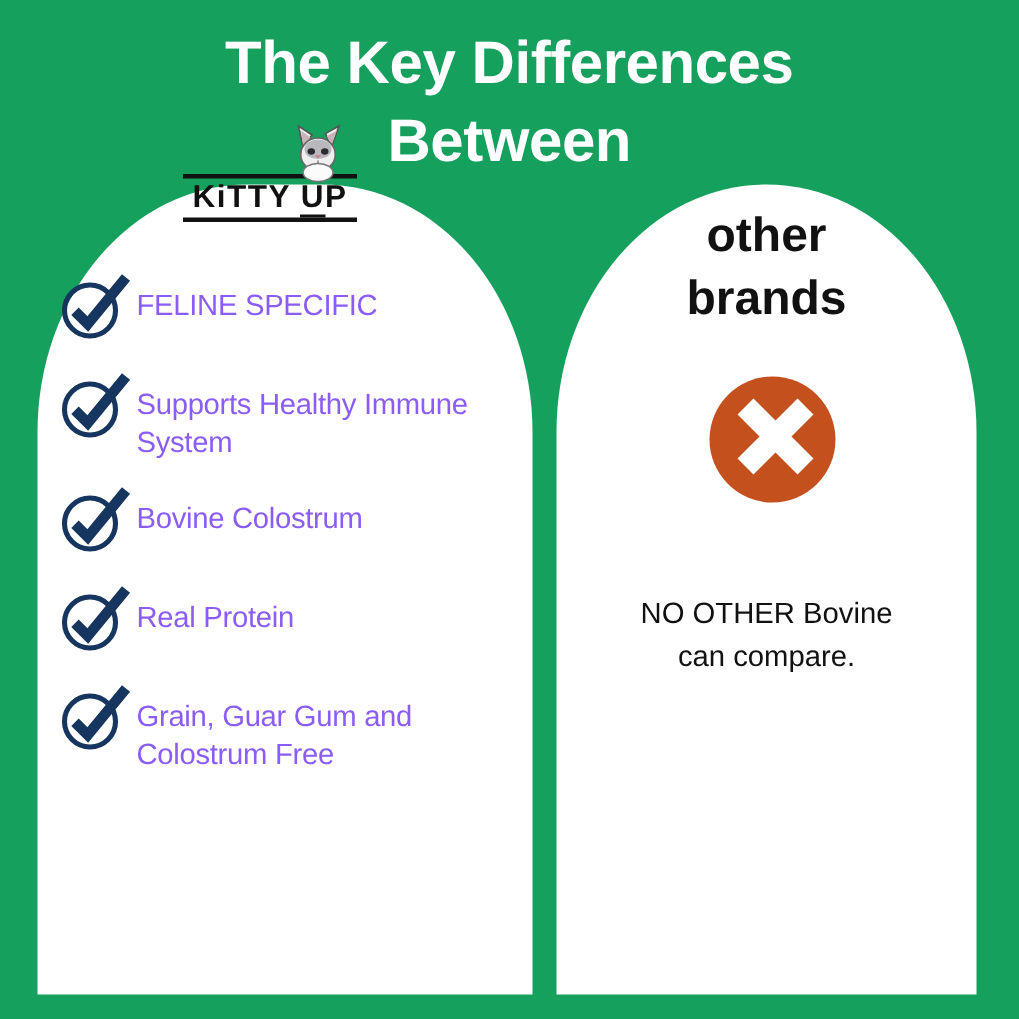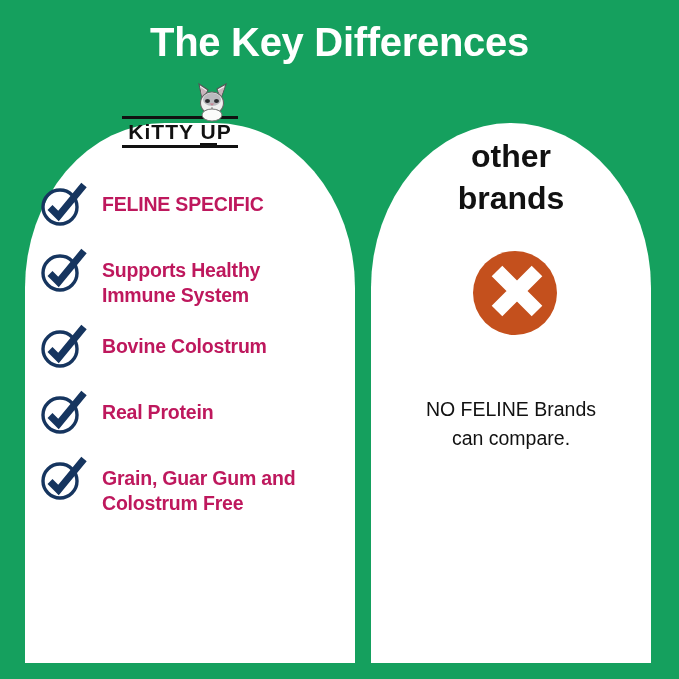--- a/index.html
+++ b/index.html
@@ -110,27 +110,26 @@
   }
   .check-row .mark {
     flex: 0 0 auto;
     width: 52px;
     height: 46px;
     margin-right: 2px;
     position: relative;
     top: -4px;
   }
   .check-row .label {
-    color: #be185d;
+    color: #8b5cf6;
     font-size: 19.5px;
-    font-weight: bold;
+    font-weight: normal;
     line-height: 25px;
     padding-top: 6px;
     letter-spacing: -0.2px;
-    margin-left: 11px;
   }
 
   
   #other-title {
     position: absolute;
     left: 0;
     top: 12px;
     width: 280px;
     text-align: center;
     color: #111111;
@@ -161,20 +160,21 @@
   }
   #no-other .line { display: block; }
 </style>
 </head>
 <body>
 
 <div id="canvas">
 
   <div id="title">
     <span class="line">The Key Differences</span>
+    <span class="line">Between</span>
   </div>
 
   <div class="panel" id="panel-left">
 
     <div id="logo-wrap">
       <svg id="cat-icon" viewBox="0 0 34 40">
         <path d="M6 16 L3 2 L12 8 Z" fill="#f2f2f2" stroke="#555" stroke-width="1.1"></path>
         <path d="M25 16 L30 2 L21 7 Z" fill="#f2f2f2" stroke="#555" stroke-width="1.1"></path>
         <path d="M6 15 L4.7 5 L11 9.6 Z" fill="#c9b3bb"></path>
         <path d="M25 15 L28.6 5 L21.8 8.6 Z" fill="#c9b3bb"></path>
@@ -244,18 +244,18 @@
       <span class="line">other</span>
       <span class="line">brands</span>
     </div>
 
     <svg id="x-badge" viewBox="0 0 88 88">
       <circle cx="44" cy="44" r="42" fill="#c4501d"></circle>
       <path d="M26 22 L66 62 M66 22 L26 62" stroke="#ffffff" stroke-width="15" stroke-linecap="butt"></path>
     </svg>
 
     <div id="no-other">
-      <span class="line">NO FELINE Brands</span>
+      <span class="line">NO OTHER Bovine</span>
       <span class="line">can compare.</span>
     </div>
   </div>
 
 </div>
 
 </body></html>

